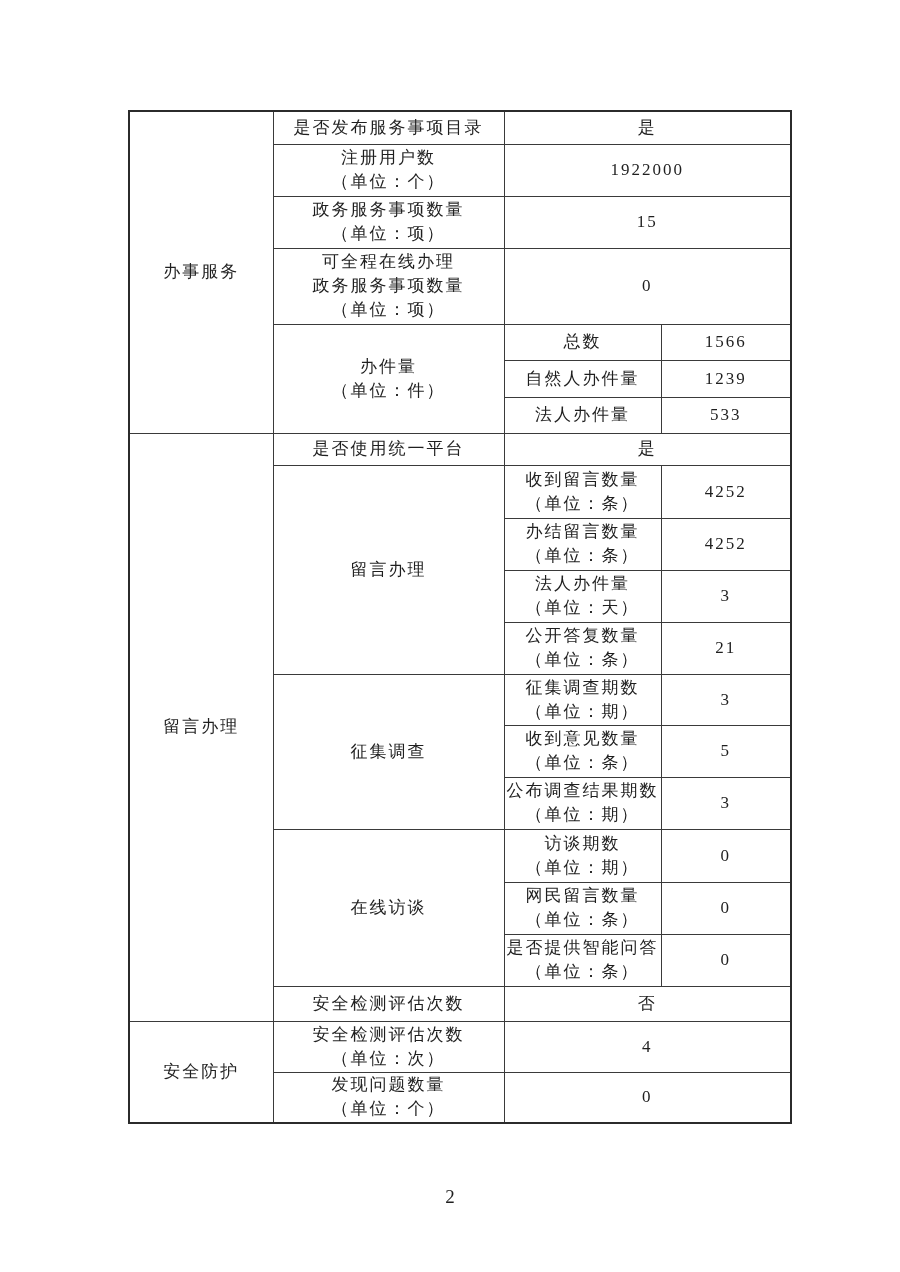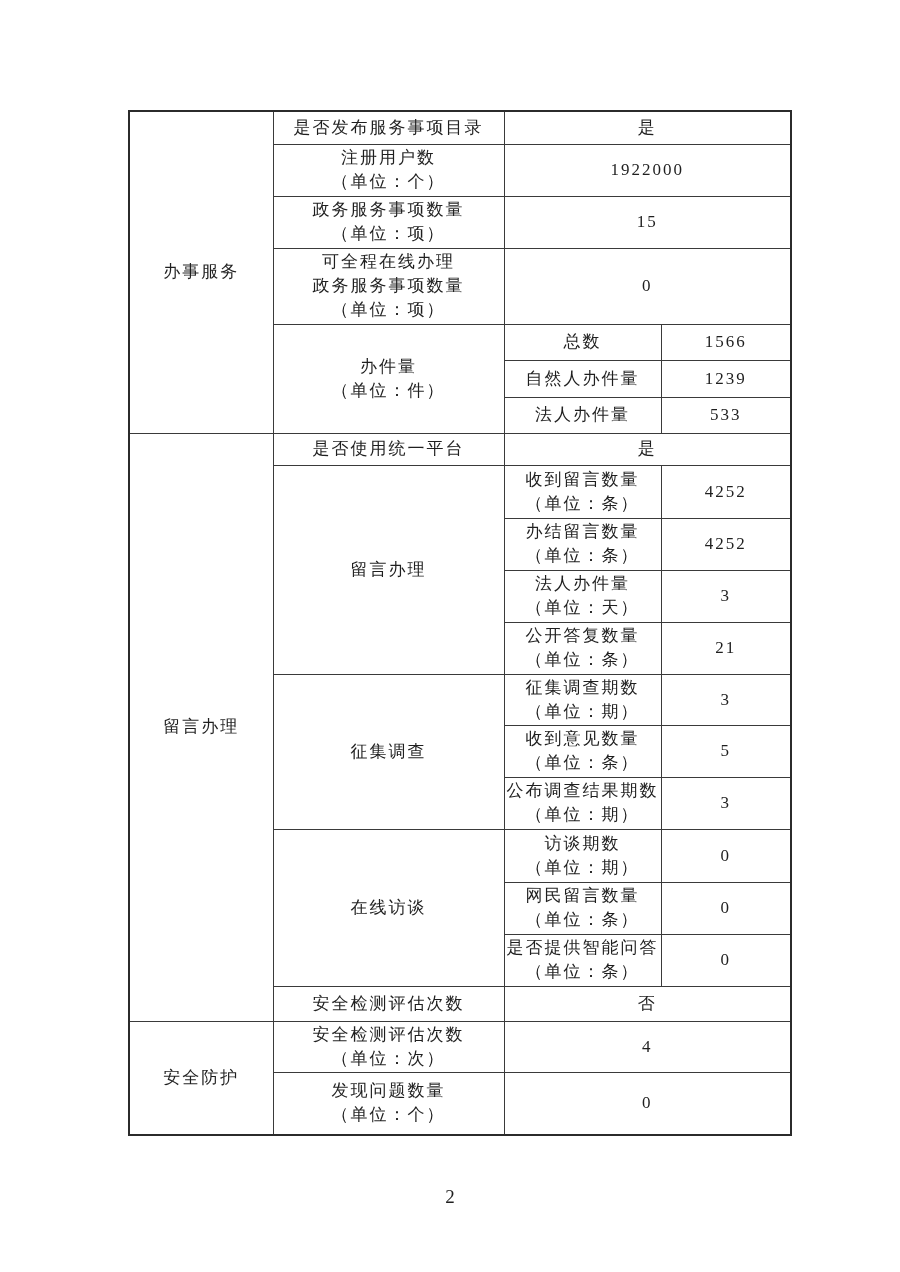--- a/index.html
+++ b/index.html
@@ -164,21 +164,21 @@
         <td class="label-cell">安全检测评估次数</td>
         <td colspan="2" class="value-cell">否</td>
       </tr>
 
       <tr style="height:51px">
         <td rowspan="2" class="category-cell">安全防护</td>
         <td class="label-cell">安全检测评估次数
 （单位：次）</td>
         <td colspan="2" class="value-cell">4</td>
       </tr>
-      <tr style="height:63px">
+      <tr style="height:51px">
         <td class="label-cell">发现问题数量
 （单位：个）</td>
         <td colspan="2" class="value-cell">0</td>
       </tr>
     </tbody>
   </table>
 
   <div class="page-number">2</div>
 
 </div>

